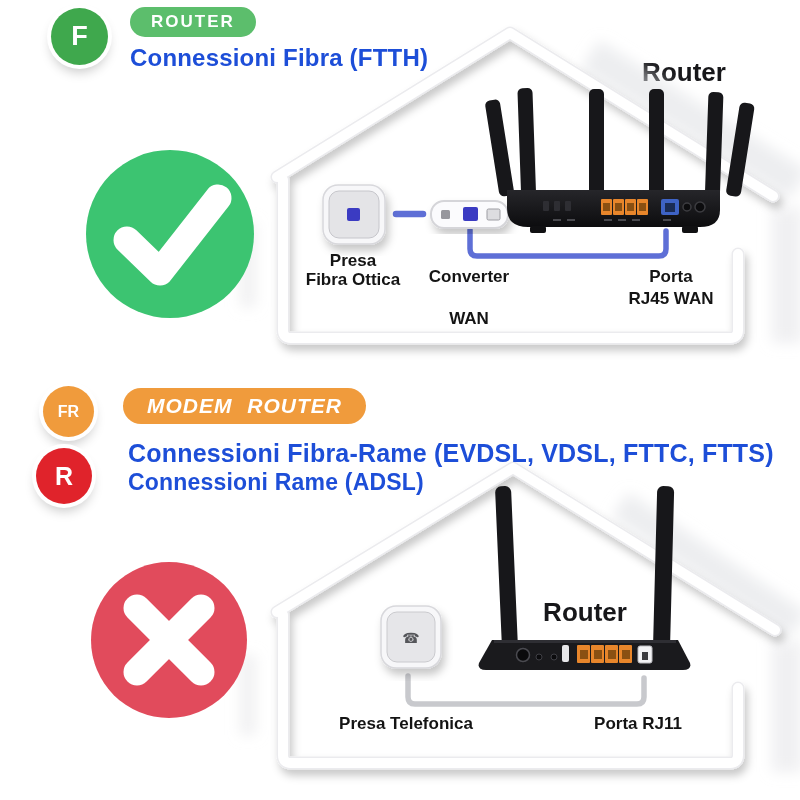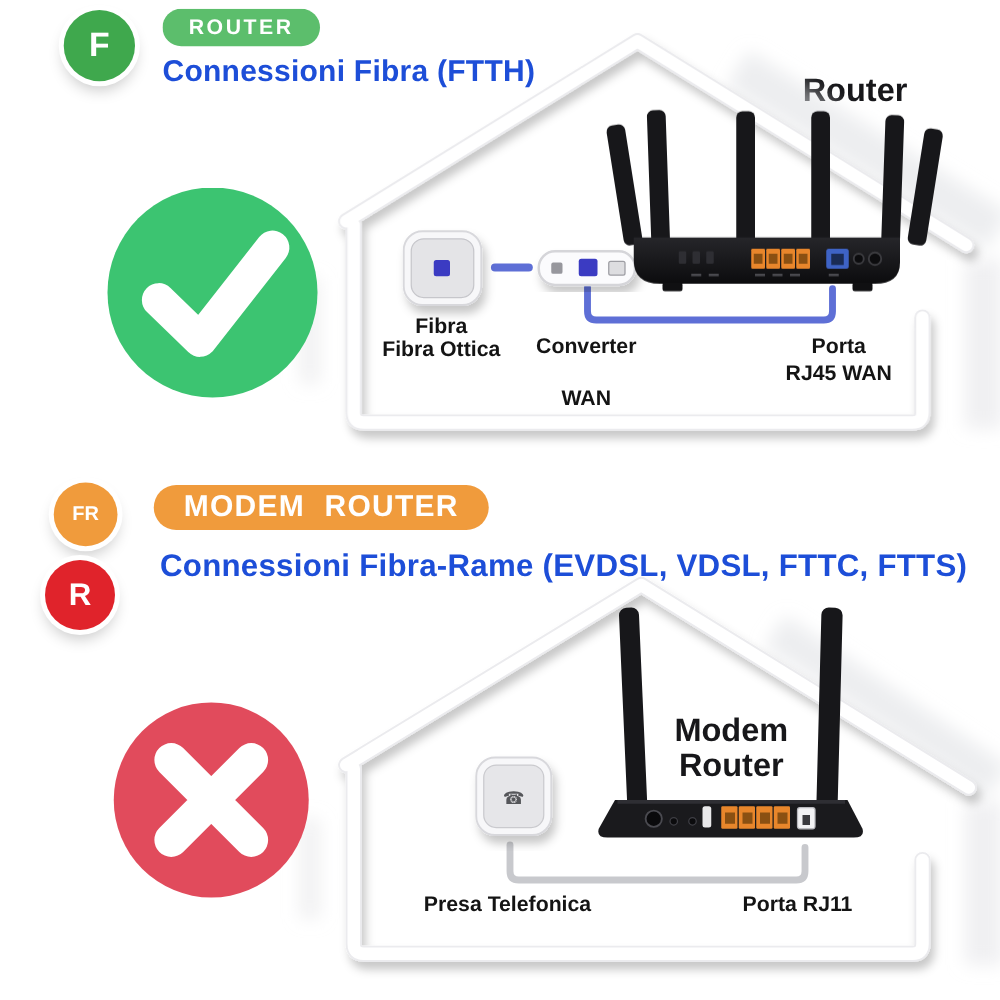--- a/index.html
+++ b/index.html
@@ -20,21 +20,21 @@
   .badge-fr{left:43px;top:386px;width:51px;height:51px;background:#F09B3C;font-size:16px;}
   .badge-r{left:36px;top:448px;width:56px;height:56px;background:#E0232B;font-size:25px;}
 
   .pill{
     position:absolute;z-index:3;display:flex;align-items:center;justify-content:center;
     color:#fff;font-weight:700;border-radius:20px;white-space:nowrap;
   }
   .pill-router{left:130px;top:7px;height:30px;padding:0 21px;background:#5CBE6C;
     font-size:17px;letter-spacing:2px;}
   .pill-modem{left:123px;top:388px;height:36px;padding:0 24px;background:#F09B3C;
-    font-size:24px;letter-spacing:1px;word-spacing:8px;}
+    font-size:21px;letter-spacing:1px;word-spacing:8px;font-style:italic;}
 
   .heading{position:absolute;font-weight:800;color:#1d4ed8;white-space:nowrap;letter-spacing:.2px;}
   .h-ftth{left:130px;top:44px;font-size:24px;}
   .h-dsl1{left:128px;top:439px;font-size:25px;}
   .h-dsl2{left:128px;top:469px;font-size:23px;}
 
   .lbl{position:absolute;transform:translateX(-50%);font-weight:700;font-size:17px;
     color:#141414;white-space:nowrap;text-align:center;}
   .devlbl{position:absolute;transform:translateX(-50%);font-weight:600;font-size:26px;
     color:#17171a;white-space:nowrap;text-align:center;}
@@ -204,27 +204,27 @@
 
   <div class="badge-circle badge-f">F</div>
   <div class="badge-circle badge-fr">FR</div>
   <div class="badge-circle badge-r">R</div>
 
   <div class="pill pill-router">ROUTER</div>
   <div class="pill pill-modem">MODEM ROUTER</div>
 
   <div class="txt heading h-ftth">Connessioni Fibra (FTTH)</div>
   <div class="txt heading h-dsl1">Connessioni Fibra-Rame (EVDSL, VDSL, FTTC, FTTS)</div>
+  <div class="txt heading h-dsl2">Connessioni Rame (ADSL)</div>
 
   <div class="devlbl" style="left:684px;top:57px;">Router</div>
-  <div class="lbl" style="left:353px;top:251px;">Fibra</div>
+  <div class="lbl" style="left:353px;top:251px;">Presa</div>
   <div class="lbl" style="left:353px;top:270px;text-align:center;">Fibra Ottica</div>
   <div class="lbl" style="left:469px;top:267px;">Converter</div>
   <div class="lbl" style="left:469px;top:289px;margin-top:20px;">WAN</div>
   <div class="lbl" style="left:671px;top:267px;">Porta</div>
   <div class="lbl" style="left:671px;top:289px;">RJ45 WAN</div>
 
-  <div class="devlbl" style="left:585px;top:569px;">Modem</div>
   <div class="devlbl" style="left:585px;top:597px;">Router</div>
   <div class="lbl" style="left:406px;top:714px;">Presa Telefonica</div>
   <div class="lbl" style="left:638px;top:714px;">Porta RJ11</div>
 
 </div>
 
 </body></html>

